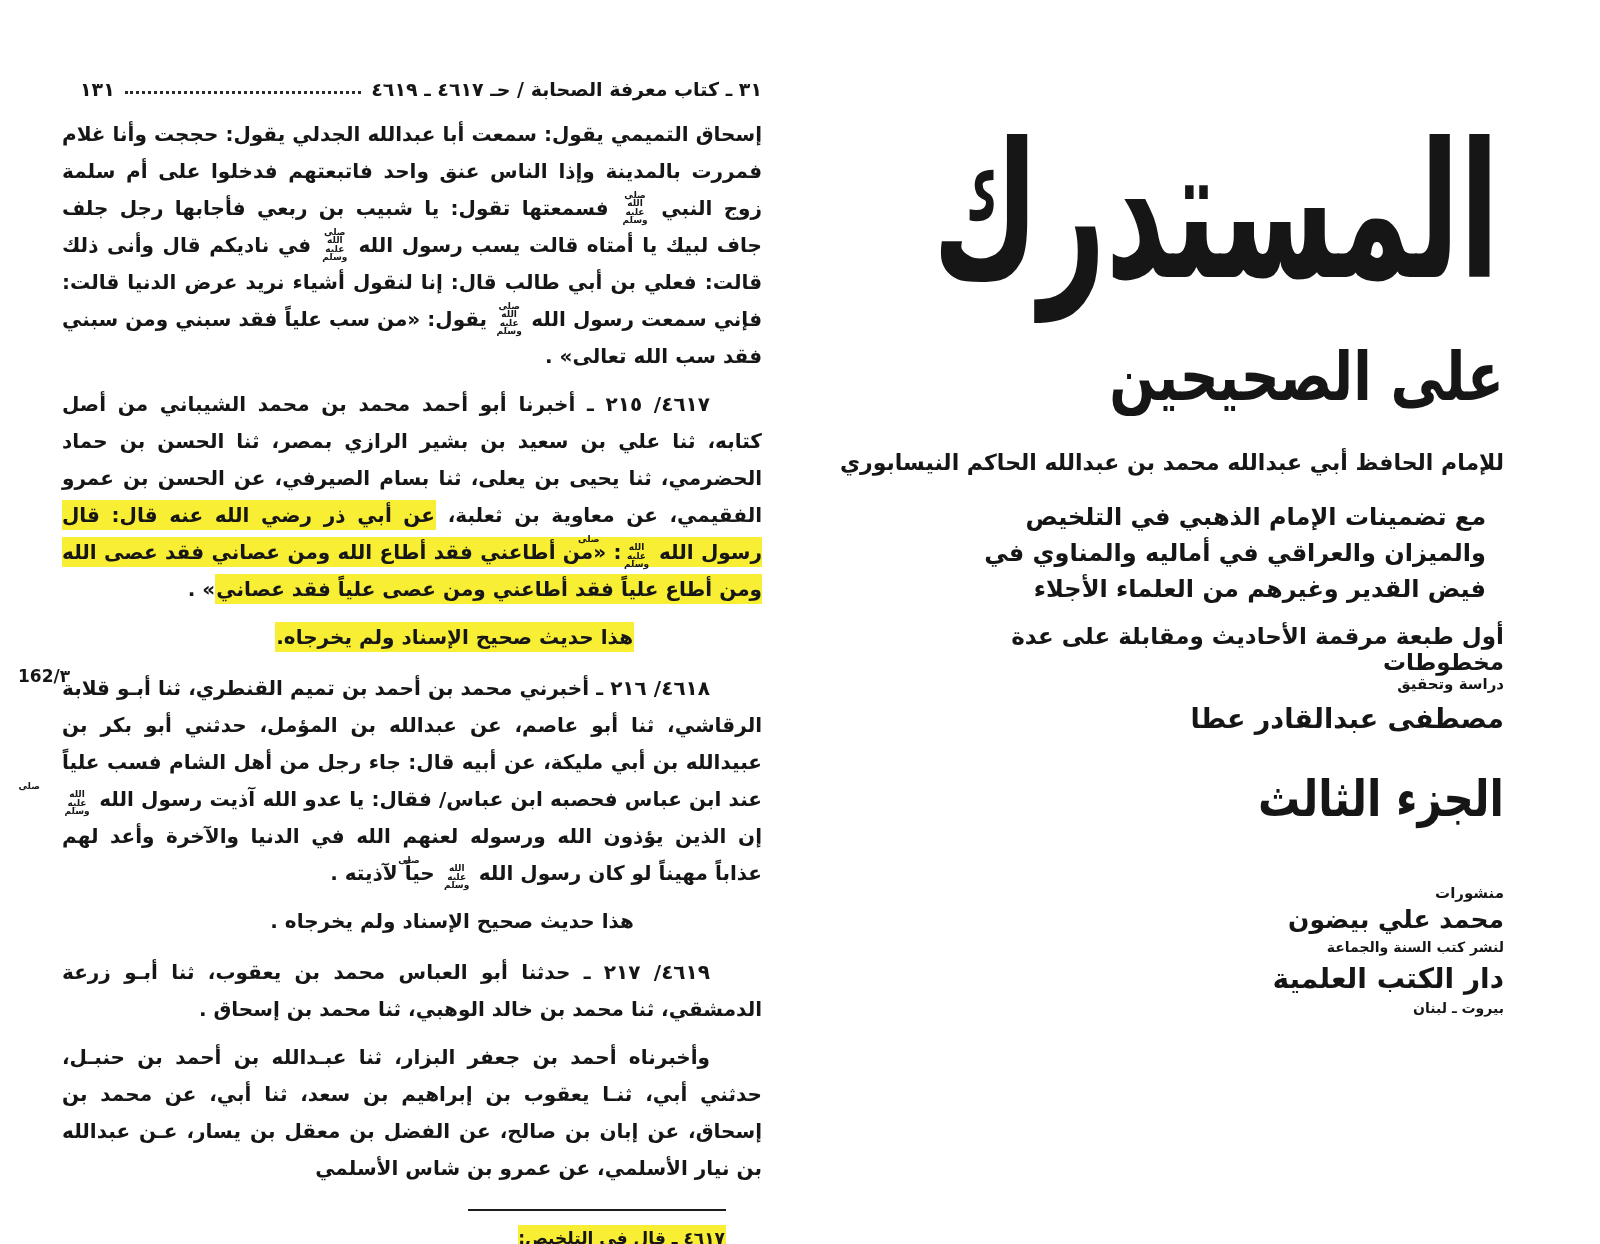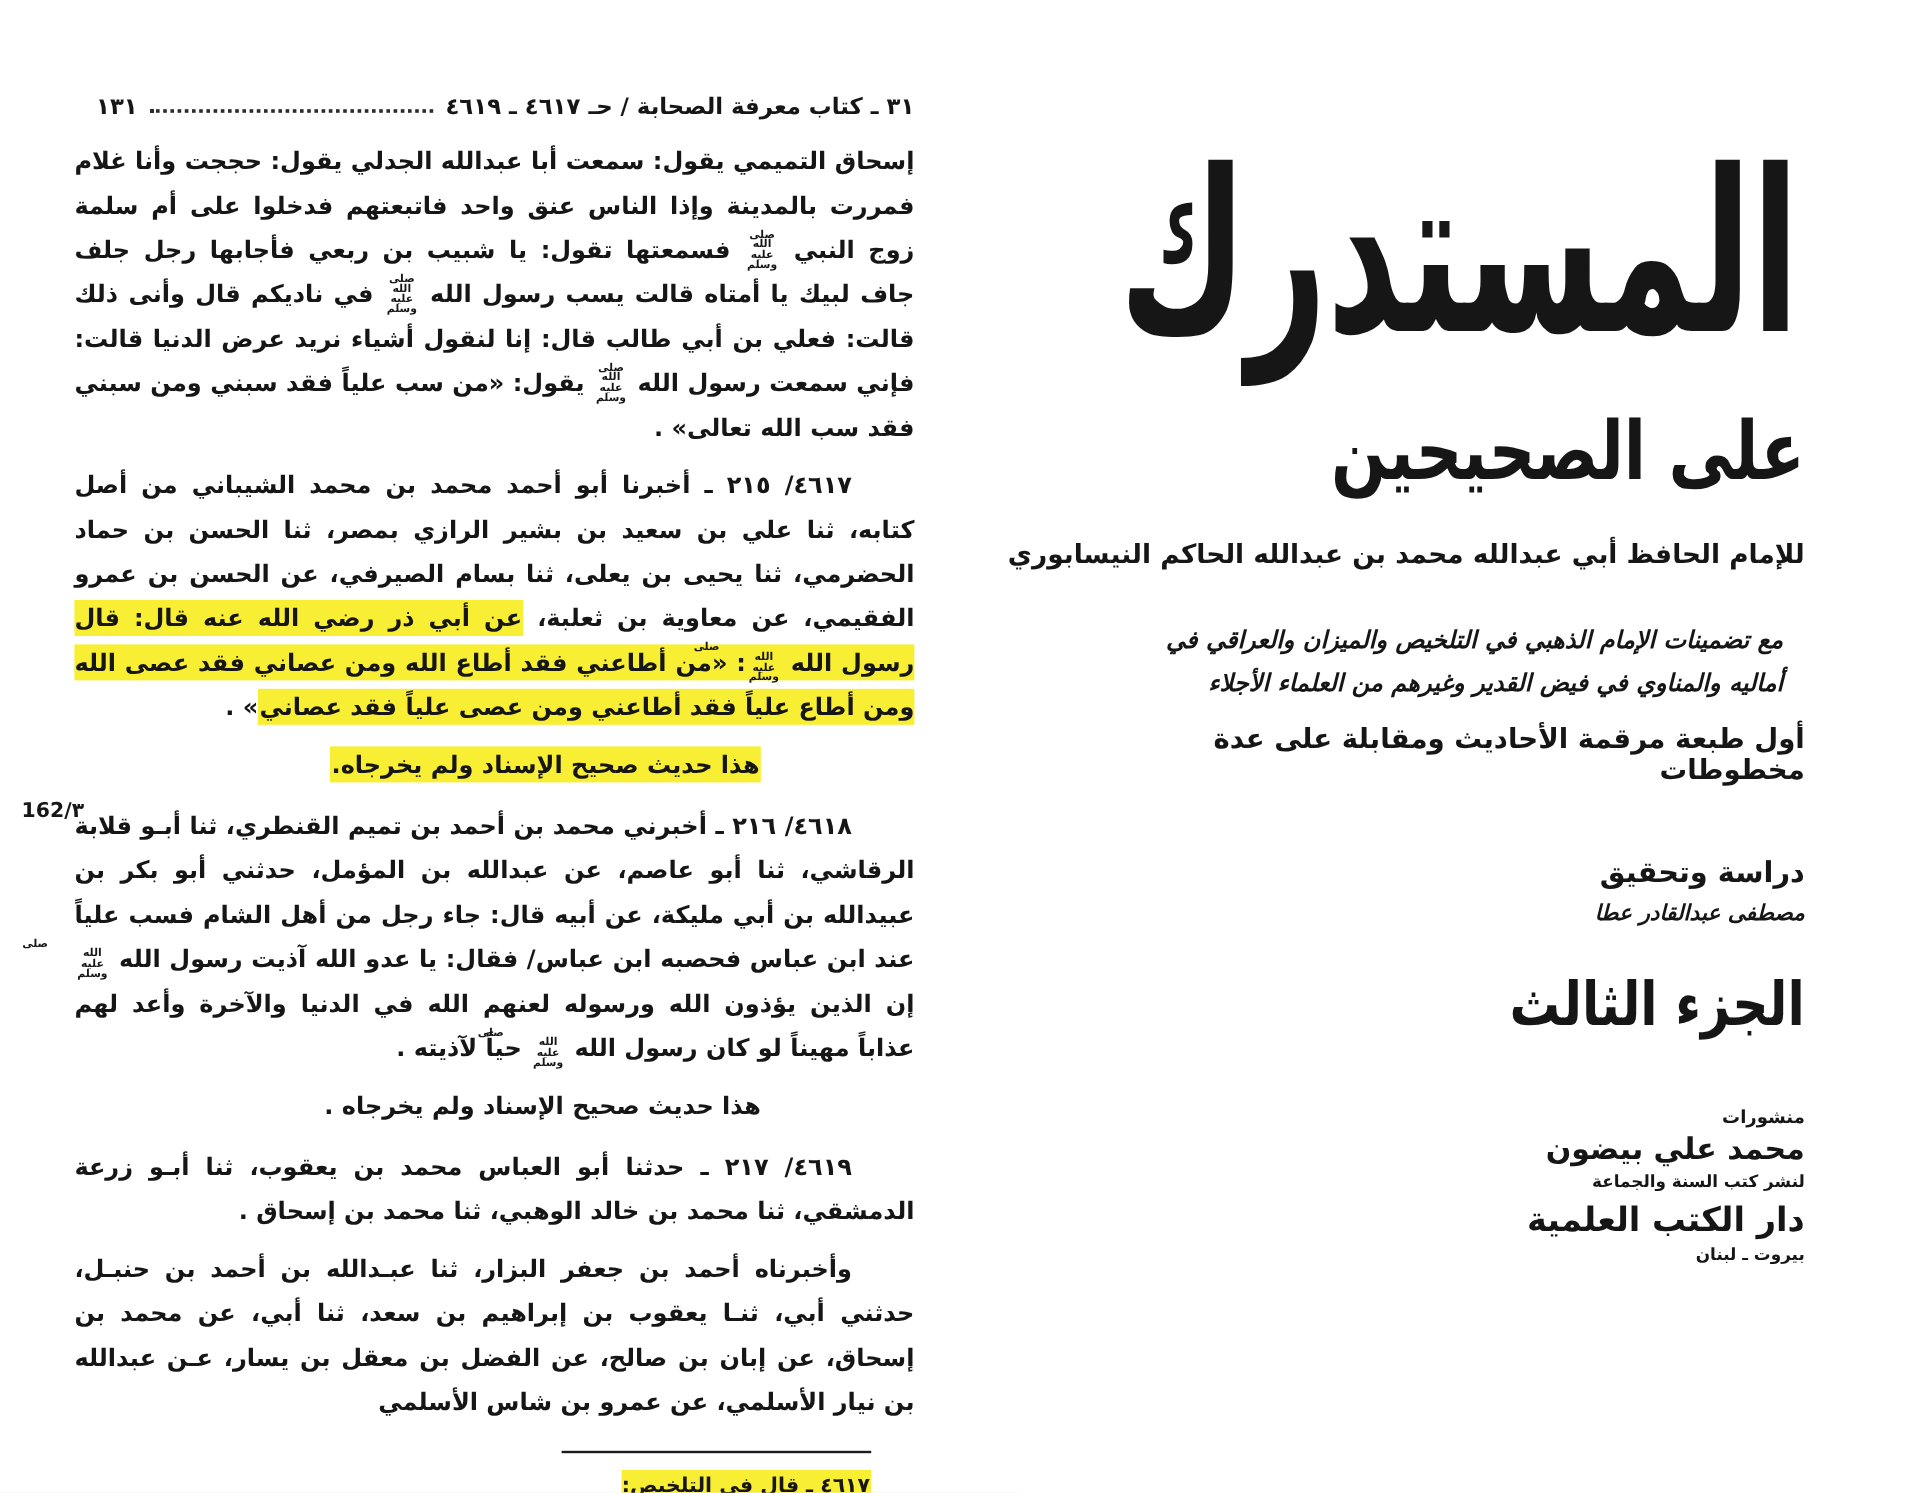--- a/index.html
+++ b/index.html
@@ -61,24 +61,24 @@
     transform:scaleY(1.62);transform-origin:50% 55%;
   }
   .t-sub{
     margin-top:18px;
   }
   .t-sub span{
     display:inline-block;font-size:54px;line-height:1;
     transform:scaleY(1.25);transform-origin:50% 50%;
   }
   .t-author{font-size:22px;margin-top:46px;white-space:nowrap;}
-  .t-incl{font-size:20px;line-height:36px;margin:40px auto 0 auto;width:540px;font-style:italic;}
+  .t-incl{font-size:24px;line-height:36px;margin:24px auto 0 auto;width:540px;}
   .t-edition{font-size:23px;margin-top:16px;}
-  .t-tahqiq{font-size:24px;margin-top:58px;}
-  .t-editor{font-size:18px;margin-top:10px;font-style:italic;}
+  .t-tahqiq{font-size:15px;}
+  .t-editor{font-size:27px;margin-top:10px;}
   .t-contents{font-size:17.5px;margin-top:30px;}
   .t-volume{margin-top:44px;}
   .t-volume span{
     display:inline-block;font-size:42px;line-height:1;
     transform:scaleY(1.2);transform-origin:50% 50%;
   }
   .t-pub{margin-top:64px;}
   .pub-publications{font-size:15px;}
   .pub-name{font-size:25px;margin-top:3px;}
   .pub-tagline{font-size:14px;margin-top:5px;}

